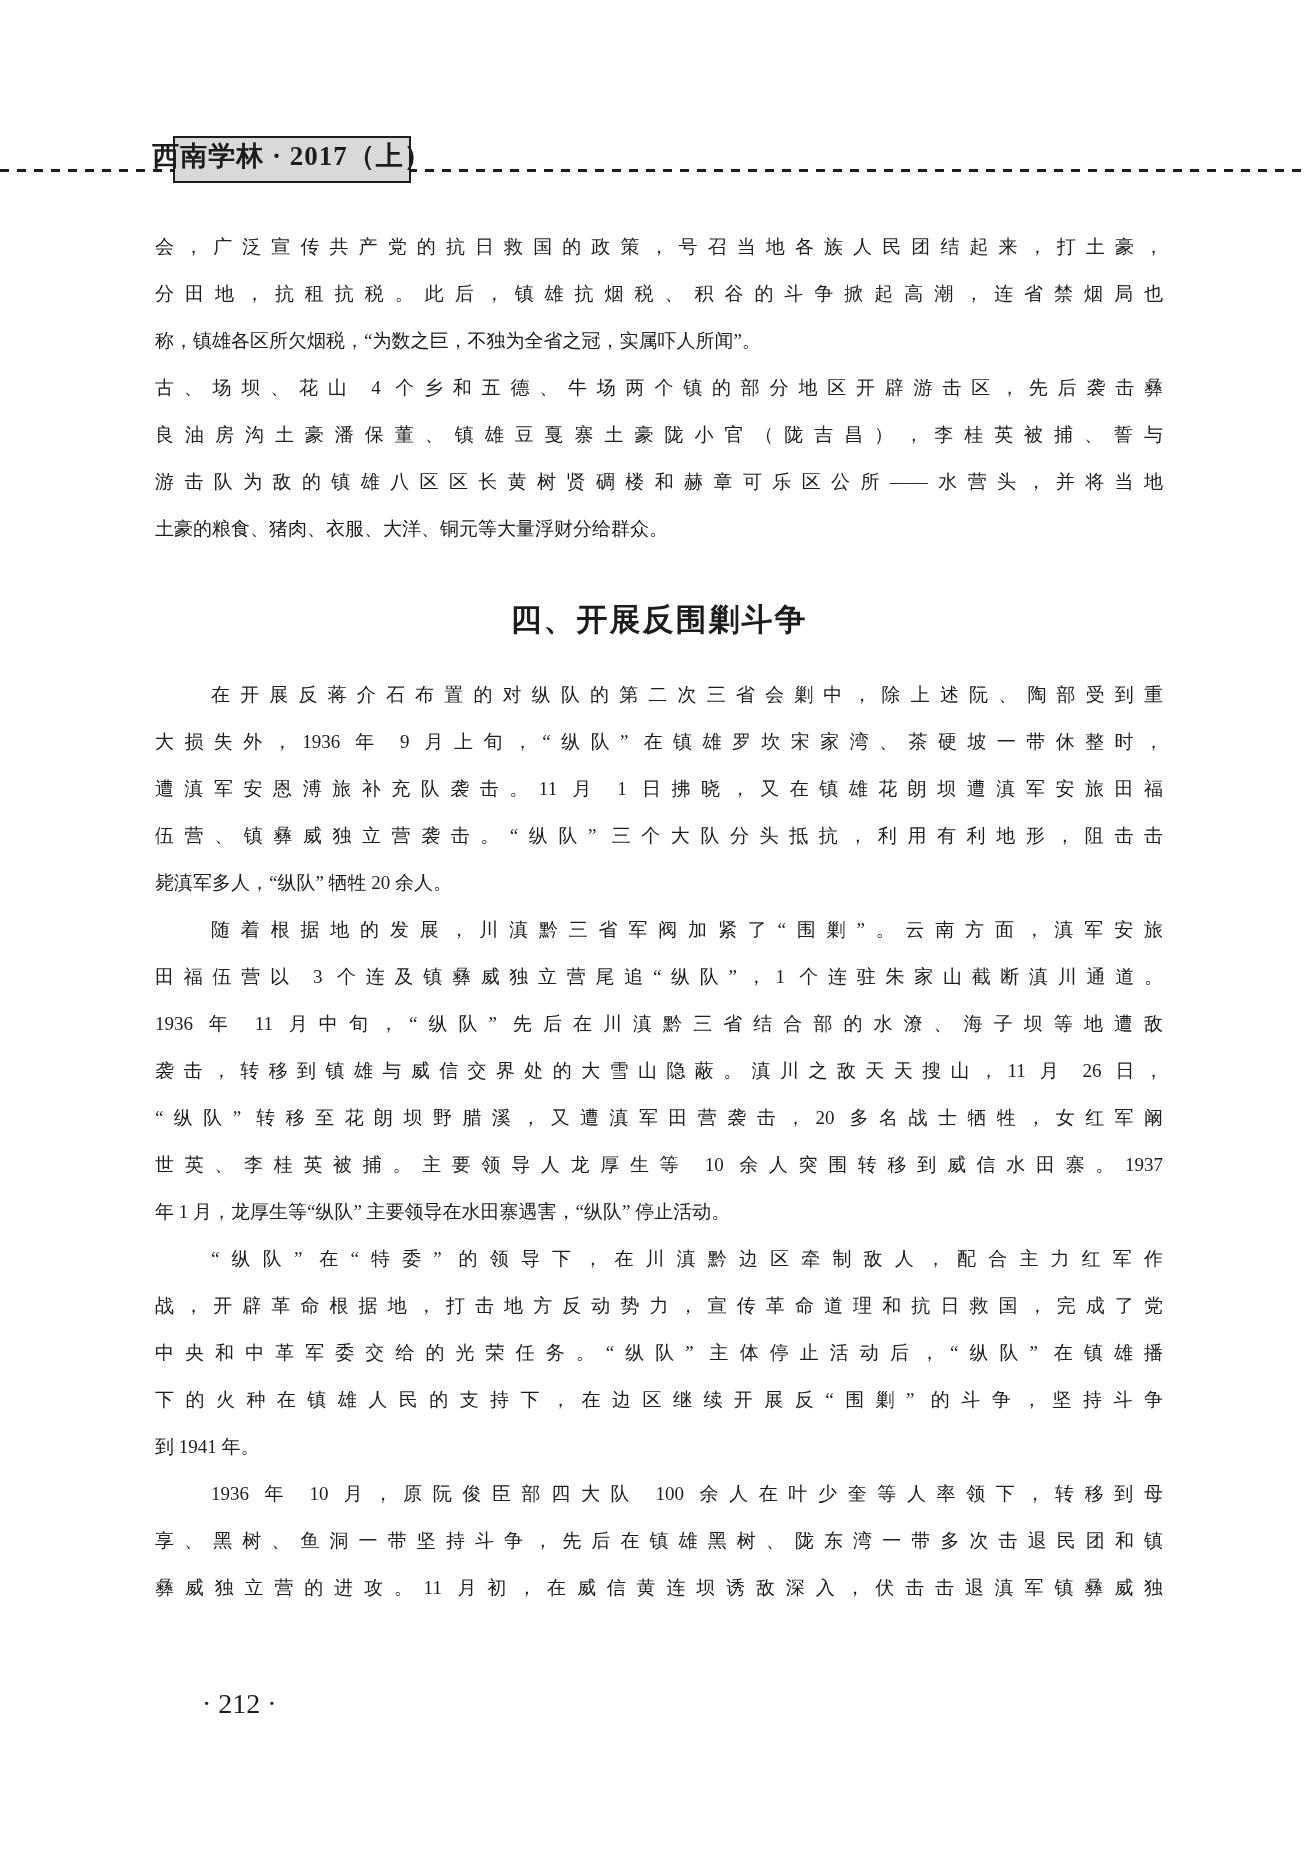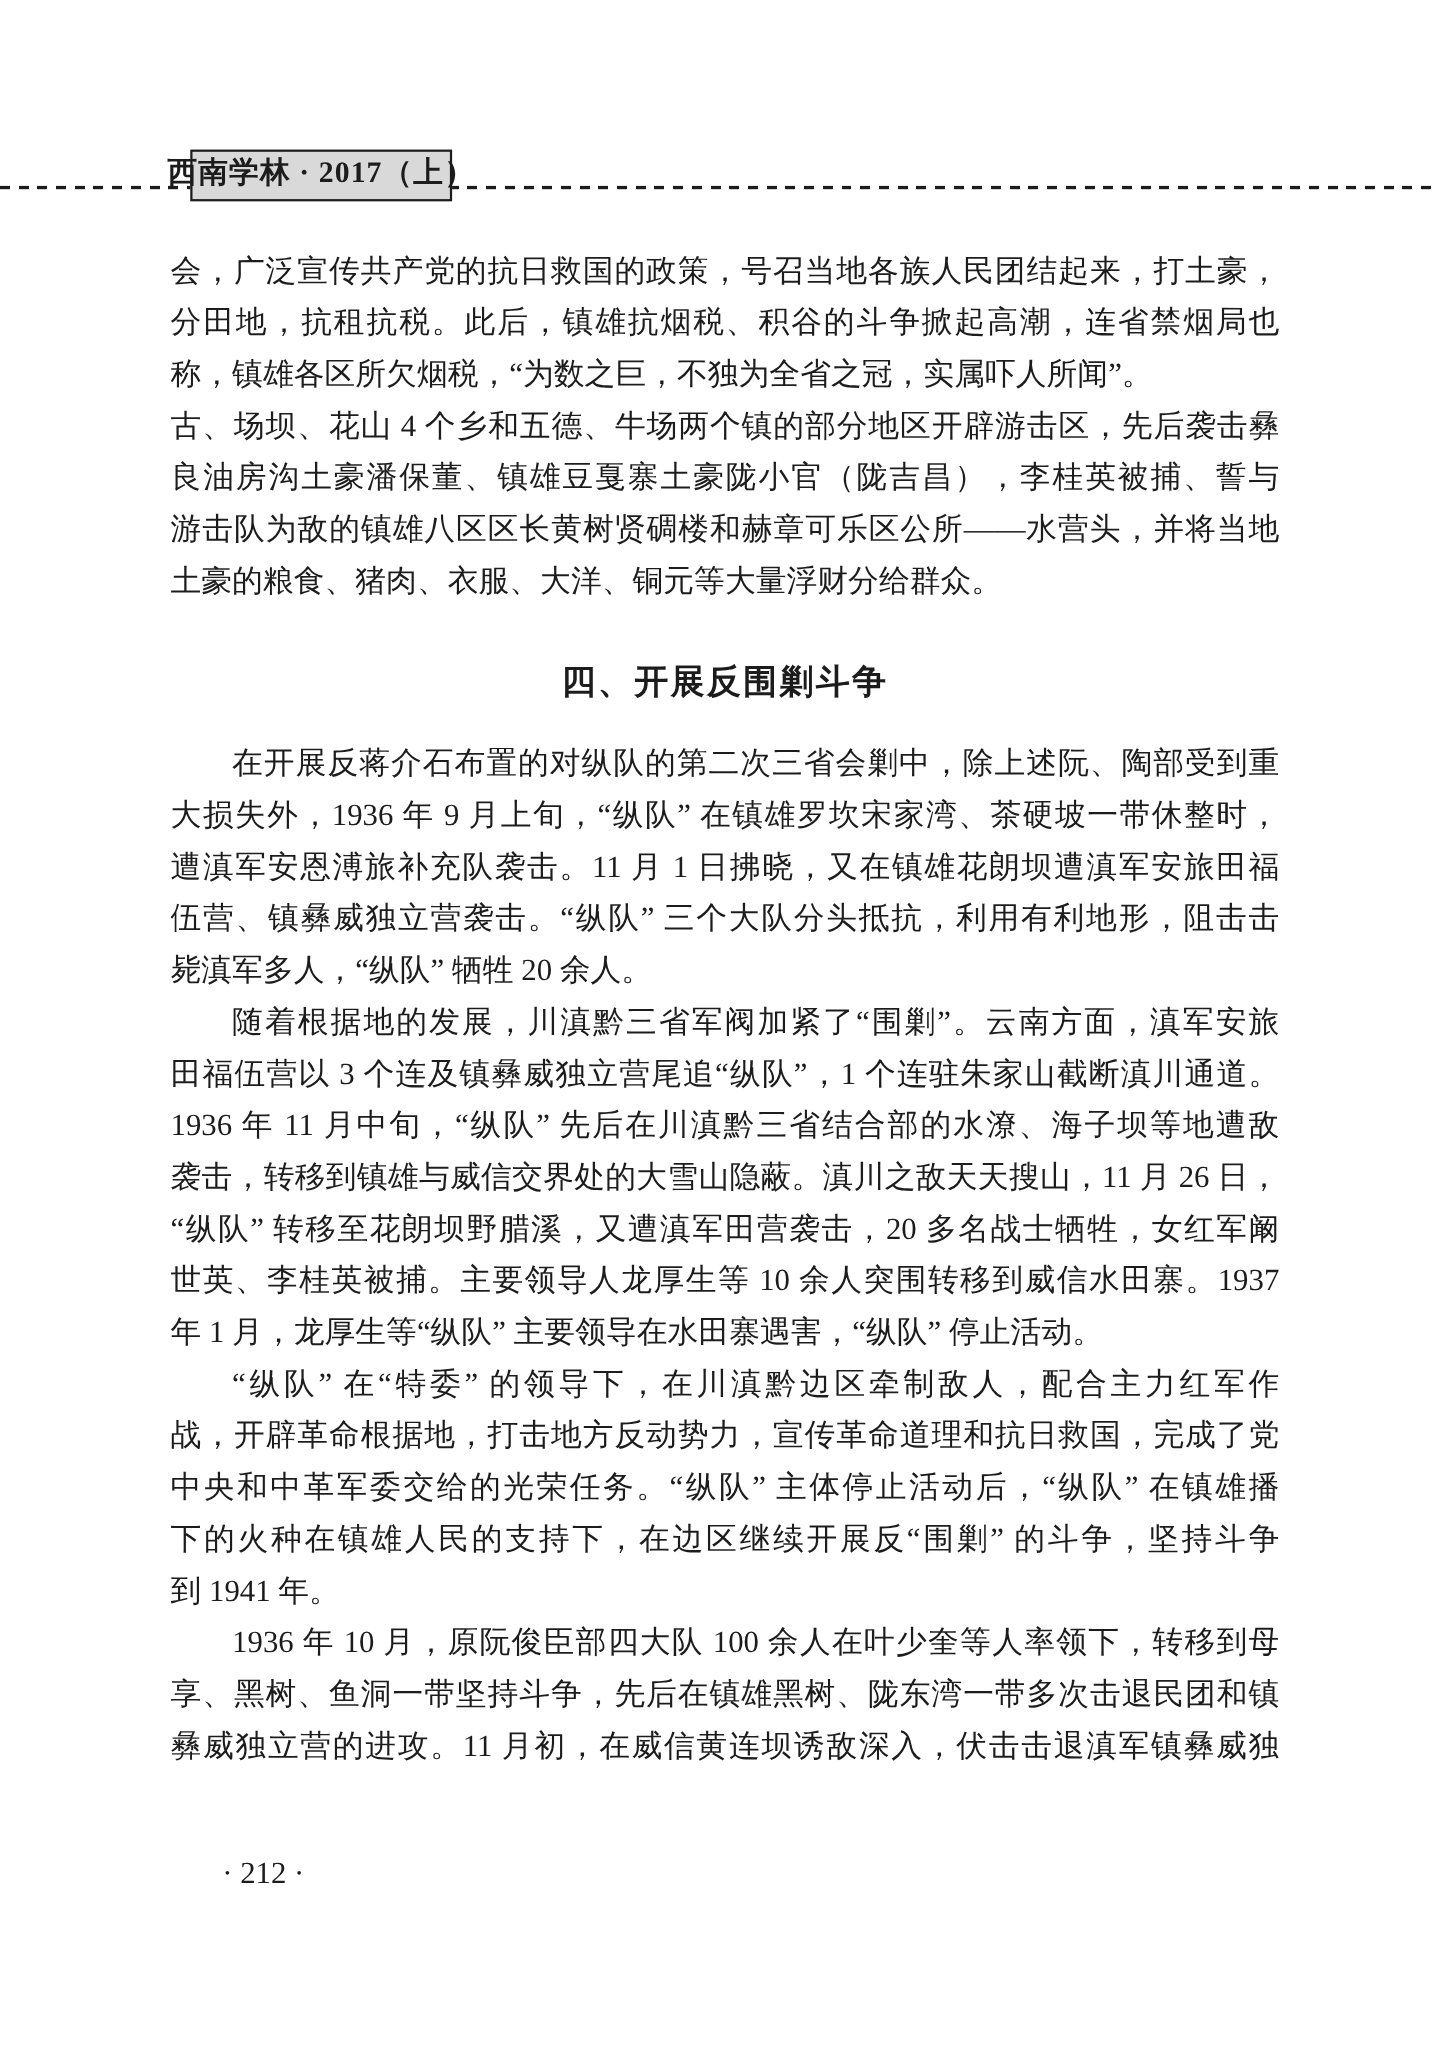--- a/index.html
+++ b/index.html
@@ -24,21 +24,21 @@
   }
   .hbox span{
     font-weight:bold;font-size:27px;letter-spacing:1px;white-space:nowrap;
   }
   .body{
     position:absolute;left:155px;top:223px;width:1008px;
     display:flex;flex-direction:column;
   }
   .para{display:block;}
   .line{
-    height:47px;line-height:47px;font-size:28px;
+    height:47px;line-height:47px;font-size:19px;
     text-align:justify;text-align-last:justify;text-justify:inter-character;
     overflow:hidden;
   }
   .line.last{text-align-last:left;}
   .line.indent{text-indent:56px;}
   .heading{
     height:47px;line-height:47px;margin:44px 0 28px 0;
     text-align:center;text-align-last:center;
     font-family:"Liberation Sans","DejaVu Sans",sans-serif;
     font-weight:bold;font-size:31px;letter-spacing:2px;

